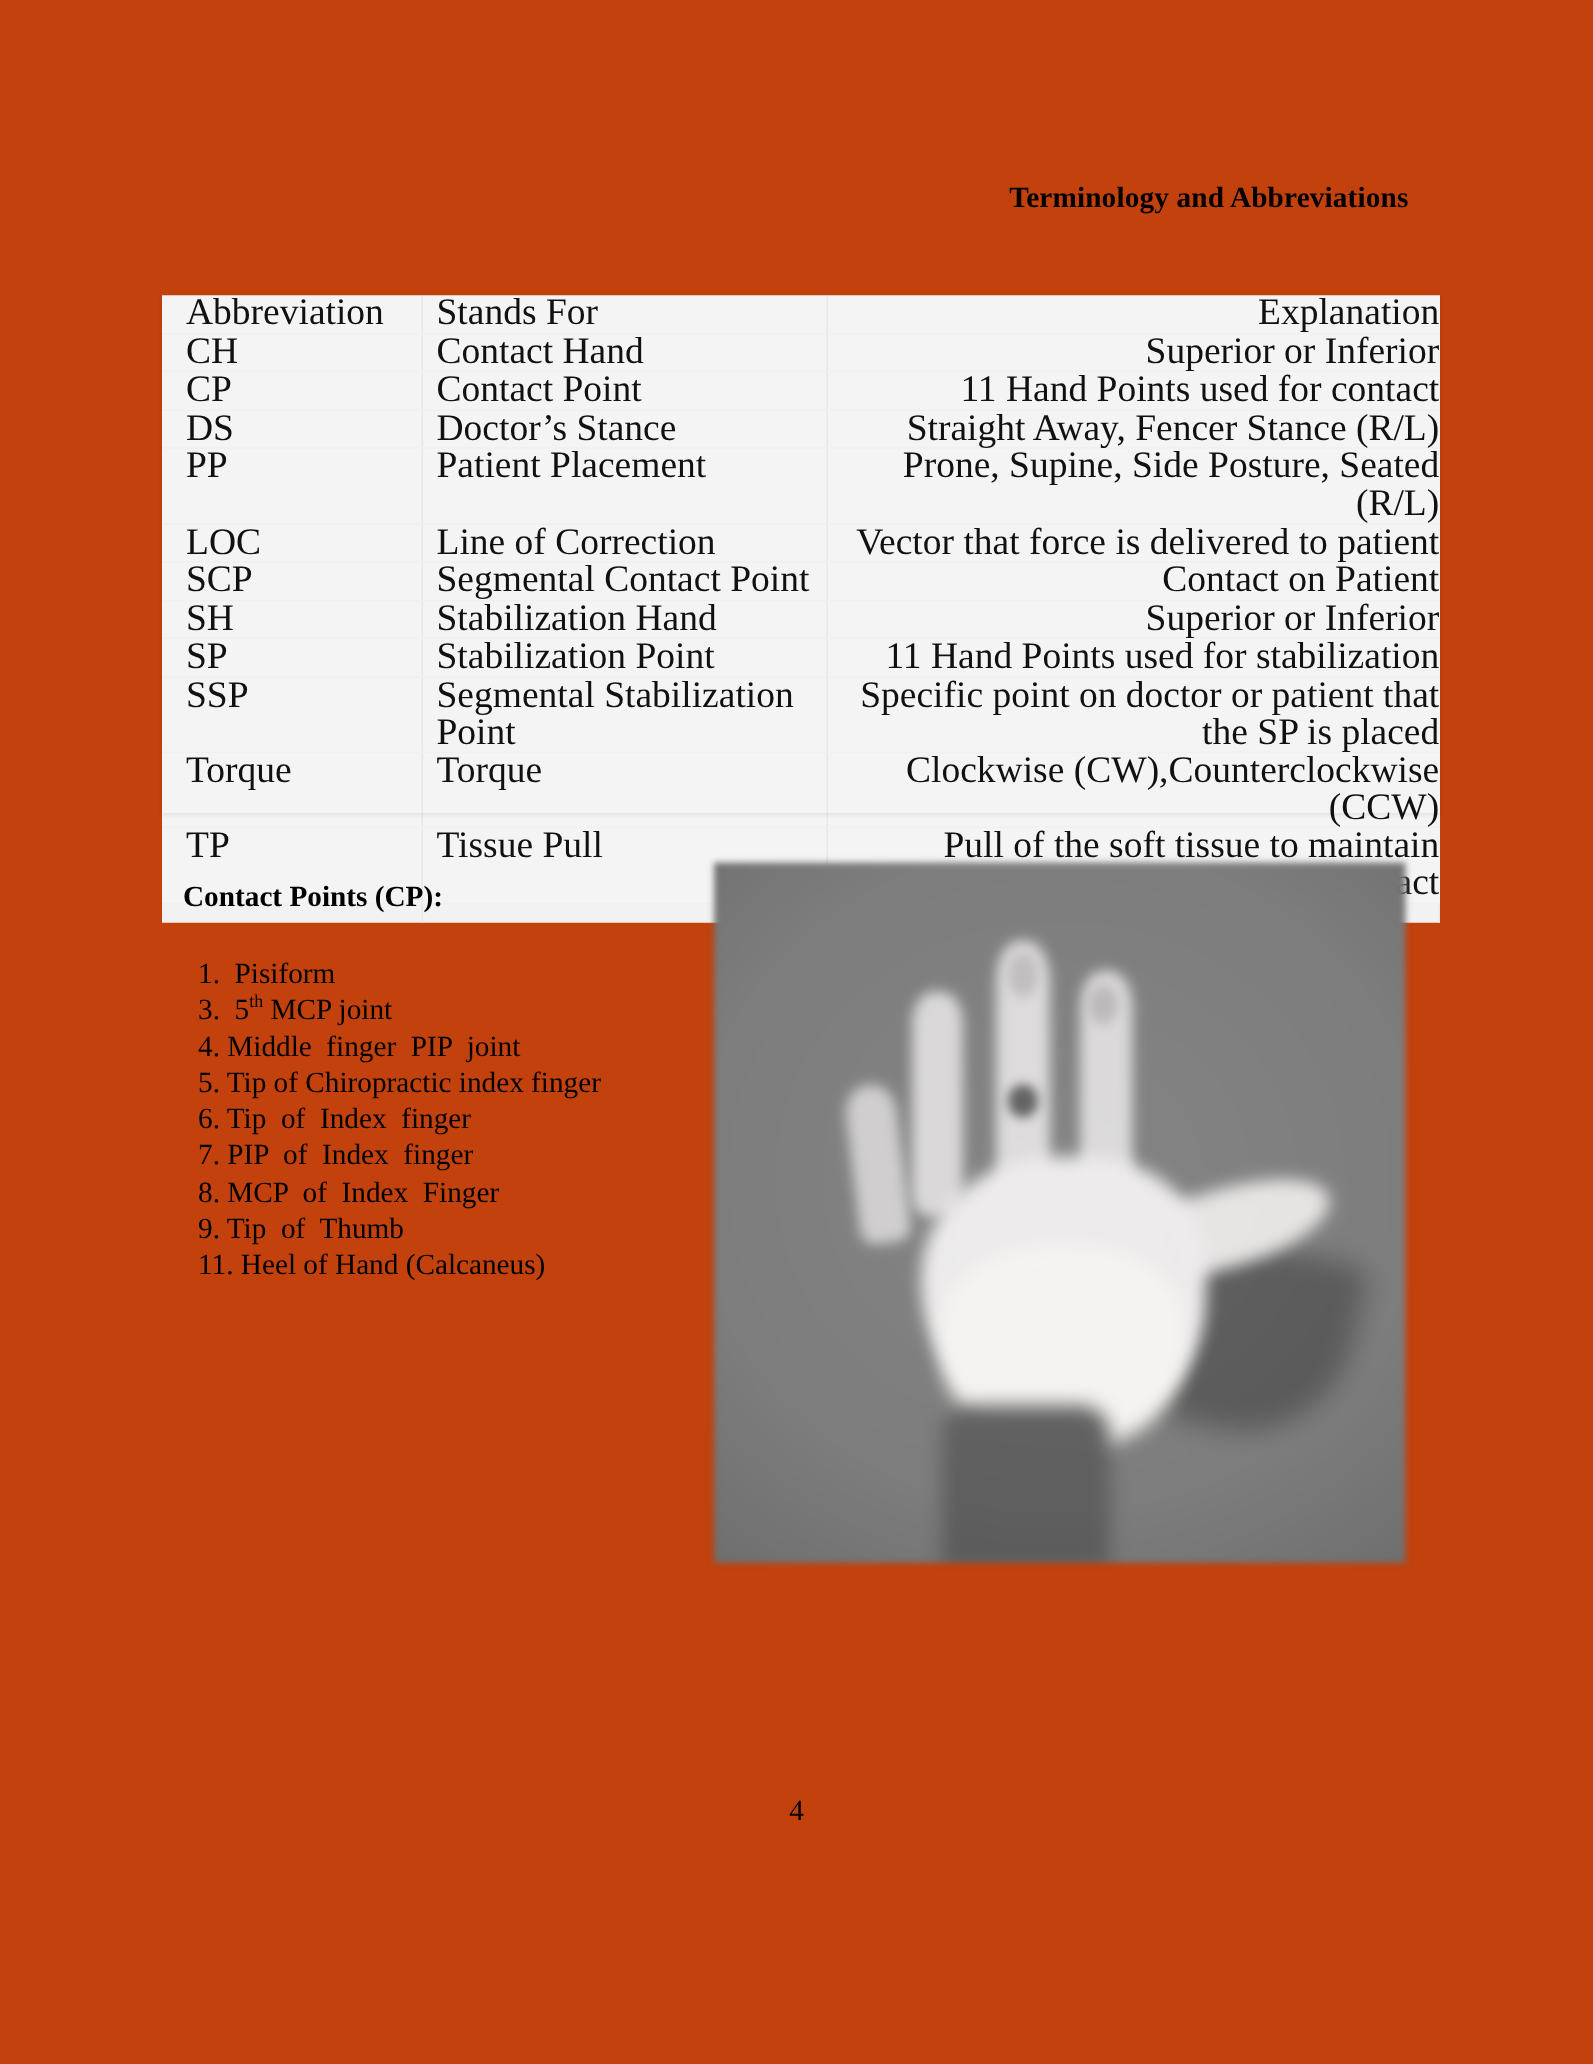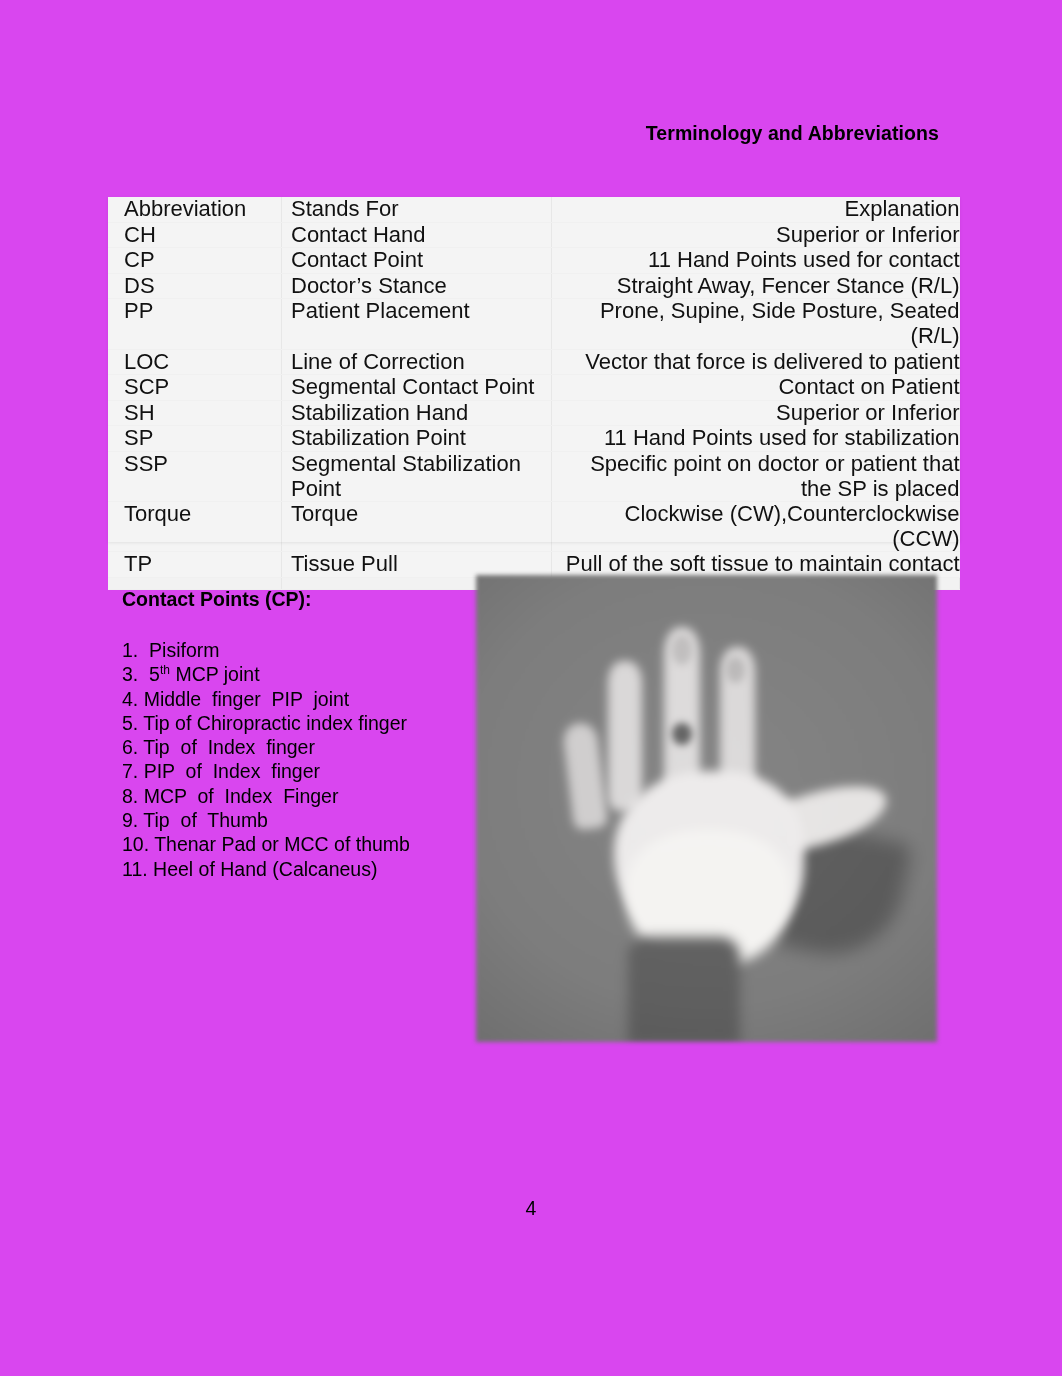--- a/index.html
+++ b/index.html
@@ -13,21 +13,22 @@
     height: 1376px;
     position: relative;
     font-family: "Liberation Sans", sans-serif;
     color: #000000;
     overflow: hidden;
   }
 
   .page {
     position: absolute;
     inset: 0;
-    background: #d946ef;
+    background: #c2410c;
+    font-family: Liberation Serif, serif;
   }
 
   
   .doc-header {
     position: absolute;
     top: 122px;
     left: 0;
     right: 123px;
     text-align: right;
     font-size: 19.5px;
@@ -43,21 +44,21 @@
     width: 852px;
   }
   table.abbr-table {
     width: 100%;
     border-collapse: collapse;
     background: #f3f3f3;
     table-layout: fixed;
   }
   table.abbr-table td {
     vertical-align: top;
-    font-size: 22px;
+    font-size: 25px;
     line-height: 24.6px;
     padding: 0 0 0 0;
     background: #f4f4f4;
     border-right: 1px solid #e7e7e7;
     border-bottom: 1px solid #f0f0f0;
     color: #111;
   }
   table.abbr-table td.c1 { width: 157px; padding-left: 16px; }
   table.abbr-table td.c2 { width: 260px; padding-left: 9px; }
   table.abbr-table td.c3 { padding-left: 8px; border-right: none; text-align: right; }
@@ -81,21 +82,21 @@
   .cp-heading {
     position: absolute;
     top: 588px;
     left: 122px;
     font-size: 19.5px;
     font-weight: bold;
   }
   .cp-list {
     position: absolute;
     top: 638px;
-    left: 122px;
+    left: 132px;
     width: 340px;
     list-style: none;
     margin: 0;
     padding: 0;
     font-size: 19.5px;
     line-height: 24.3px;
   }
   .cp-list li {
     white-space: pre;
   }
@@ -307,21 +308,20 @@
 
   <ol class="cp-list">
       <li><span>1.</span><span>  Pisiform</span></li>
       <li><span>3.</span><span>  5</span><sup>th</sup><span> MCP joint</span></li>
       <li><span>4.</span><span> Middle  finger  PIP  joint</span></li>
       <li><span>5.</span><span> Tip of Chiropractic index finger</span></li>
       <li><span>6.</span><span> Tip  of  Index  finger</span></li>
       <li><span>7.</span><span> PIP  of  Index  finger</span></li>
       <li><span>8.</span><span> MCP  of  Index  Finger</span></li>
       <li><span>9.</span><span> Tip  of  Thumb</span></li>
-      <li><span>10.</span><span> Thenar Pad or MCC of thumb</span></li>
       <li><span>11.</span><span> Heel of Hand (Calcaneus)</span></li>
     </ol>
 
   <div class="hand-photo">
     <div class="finger f-pinky"></div>
     <div class="finger f-index"></div>
     <div class="finger f-middle"></div>
     <div class="finger f-ring"></div>
     <div class="nail n-middle"></div>
     <div class="nail n-ring"></div>

